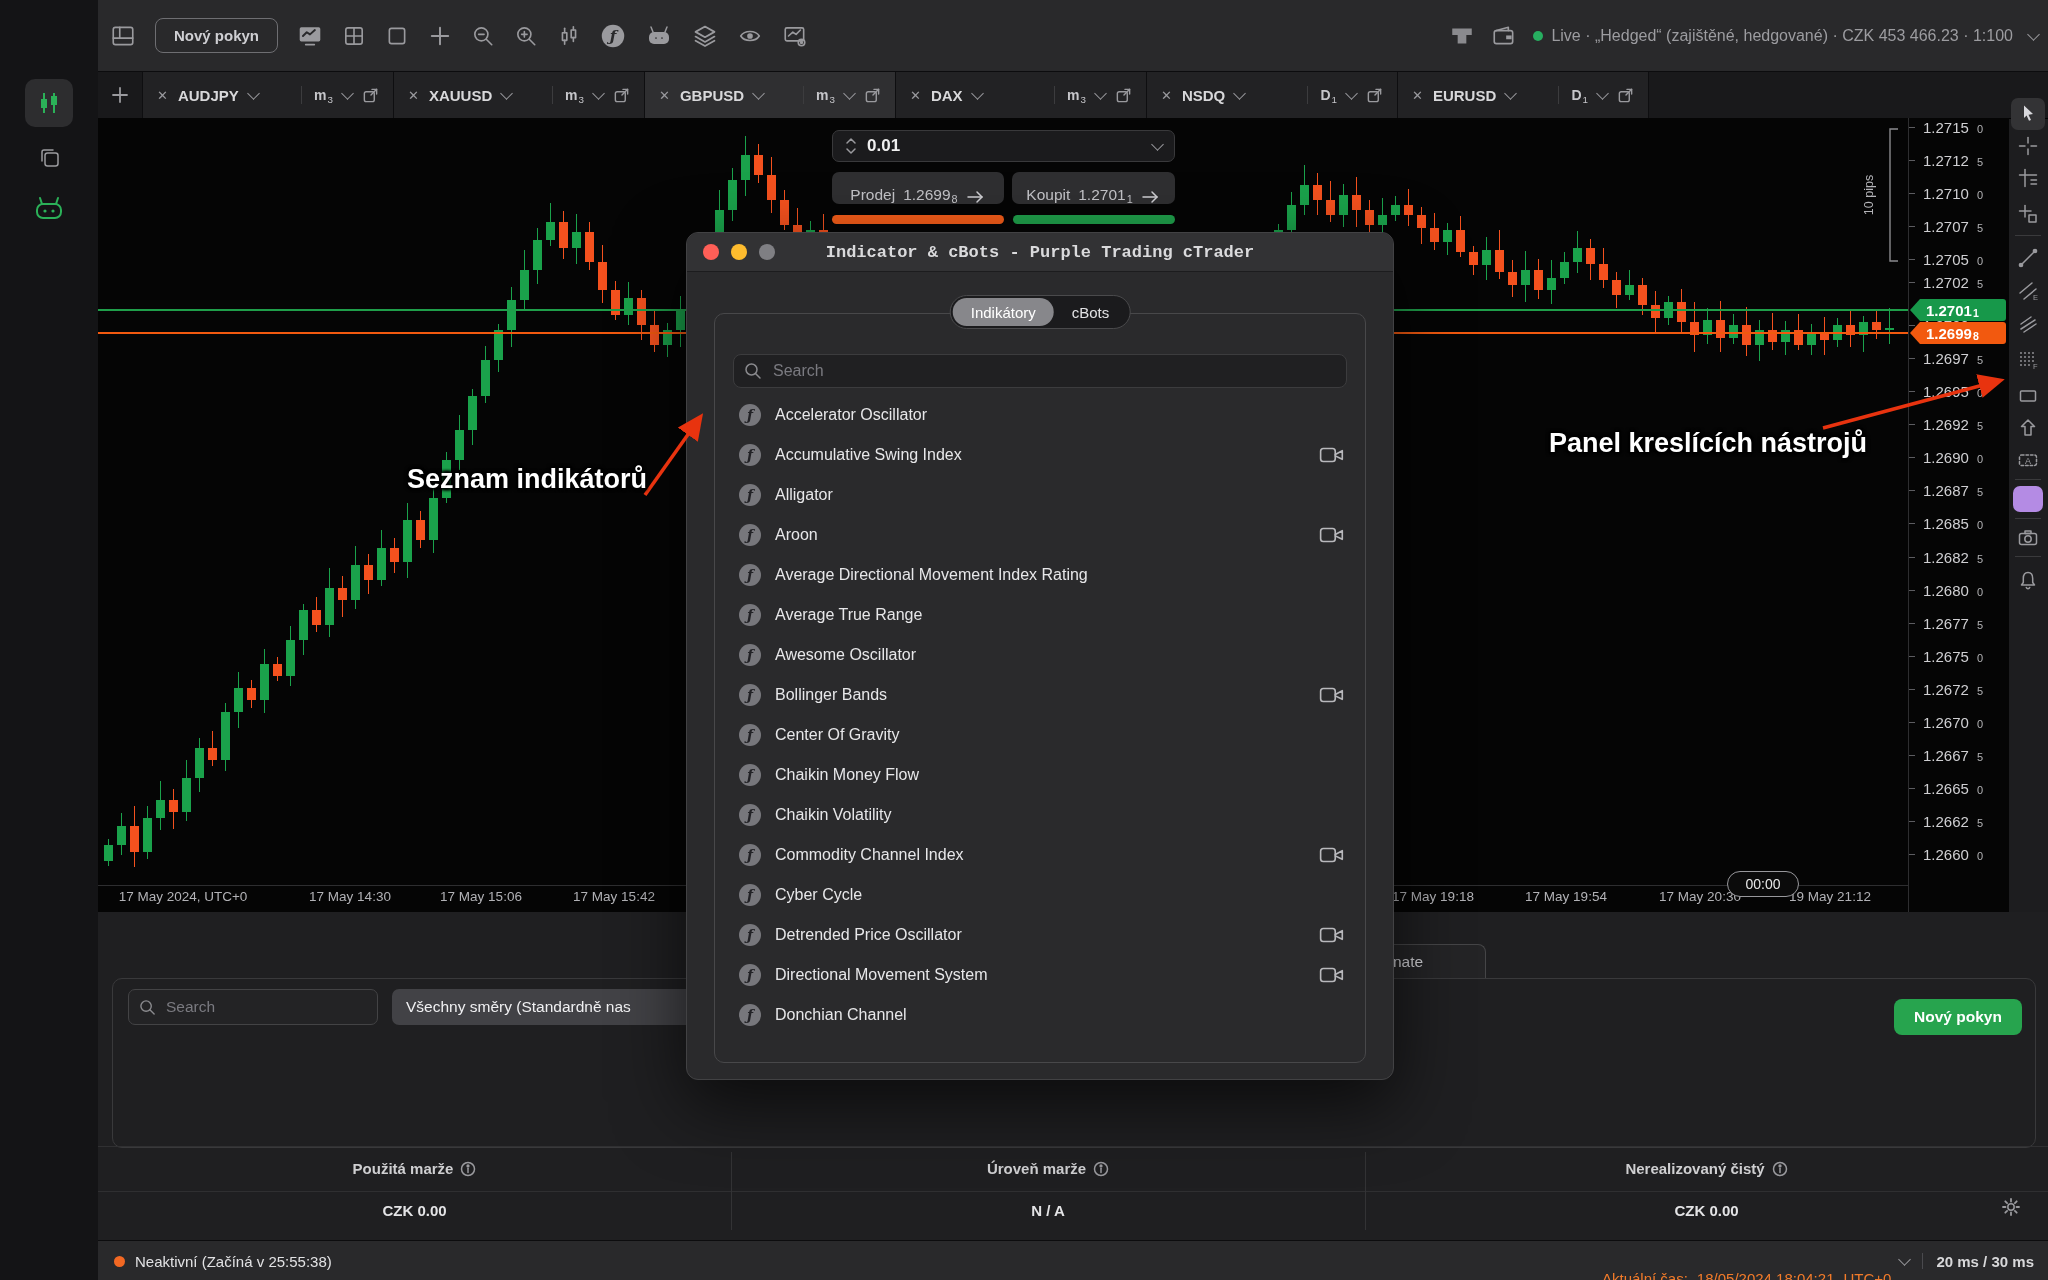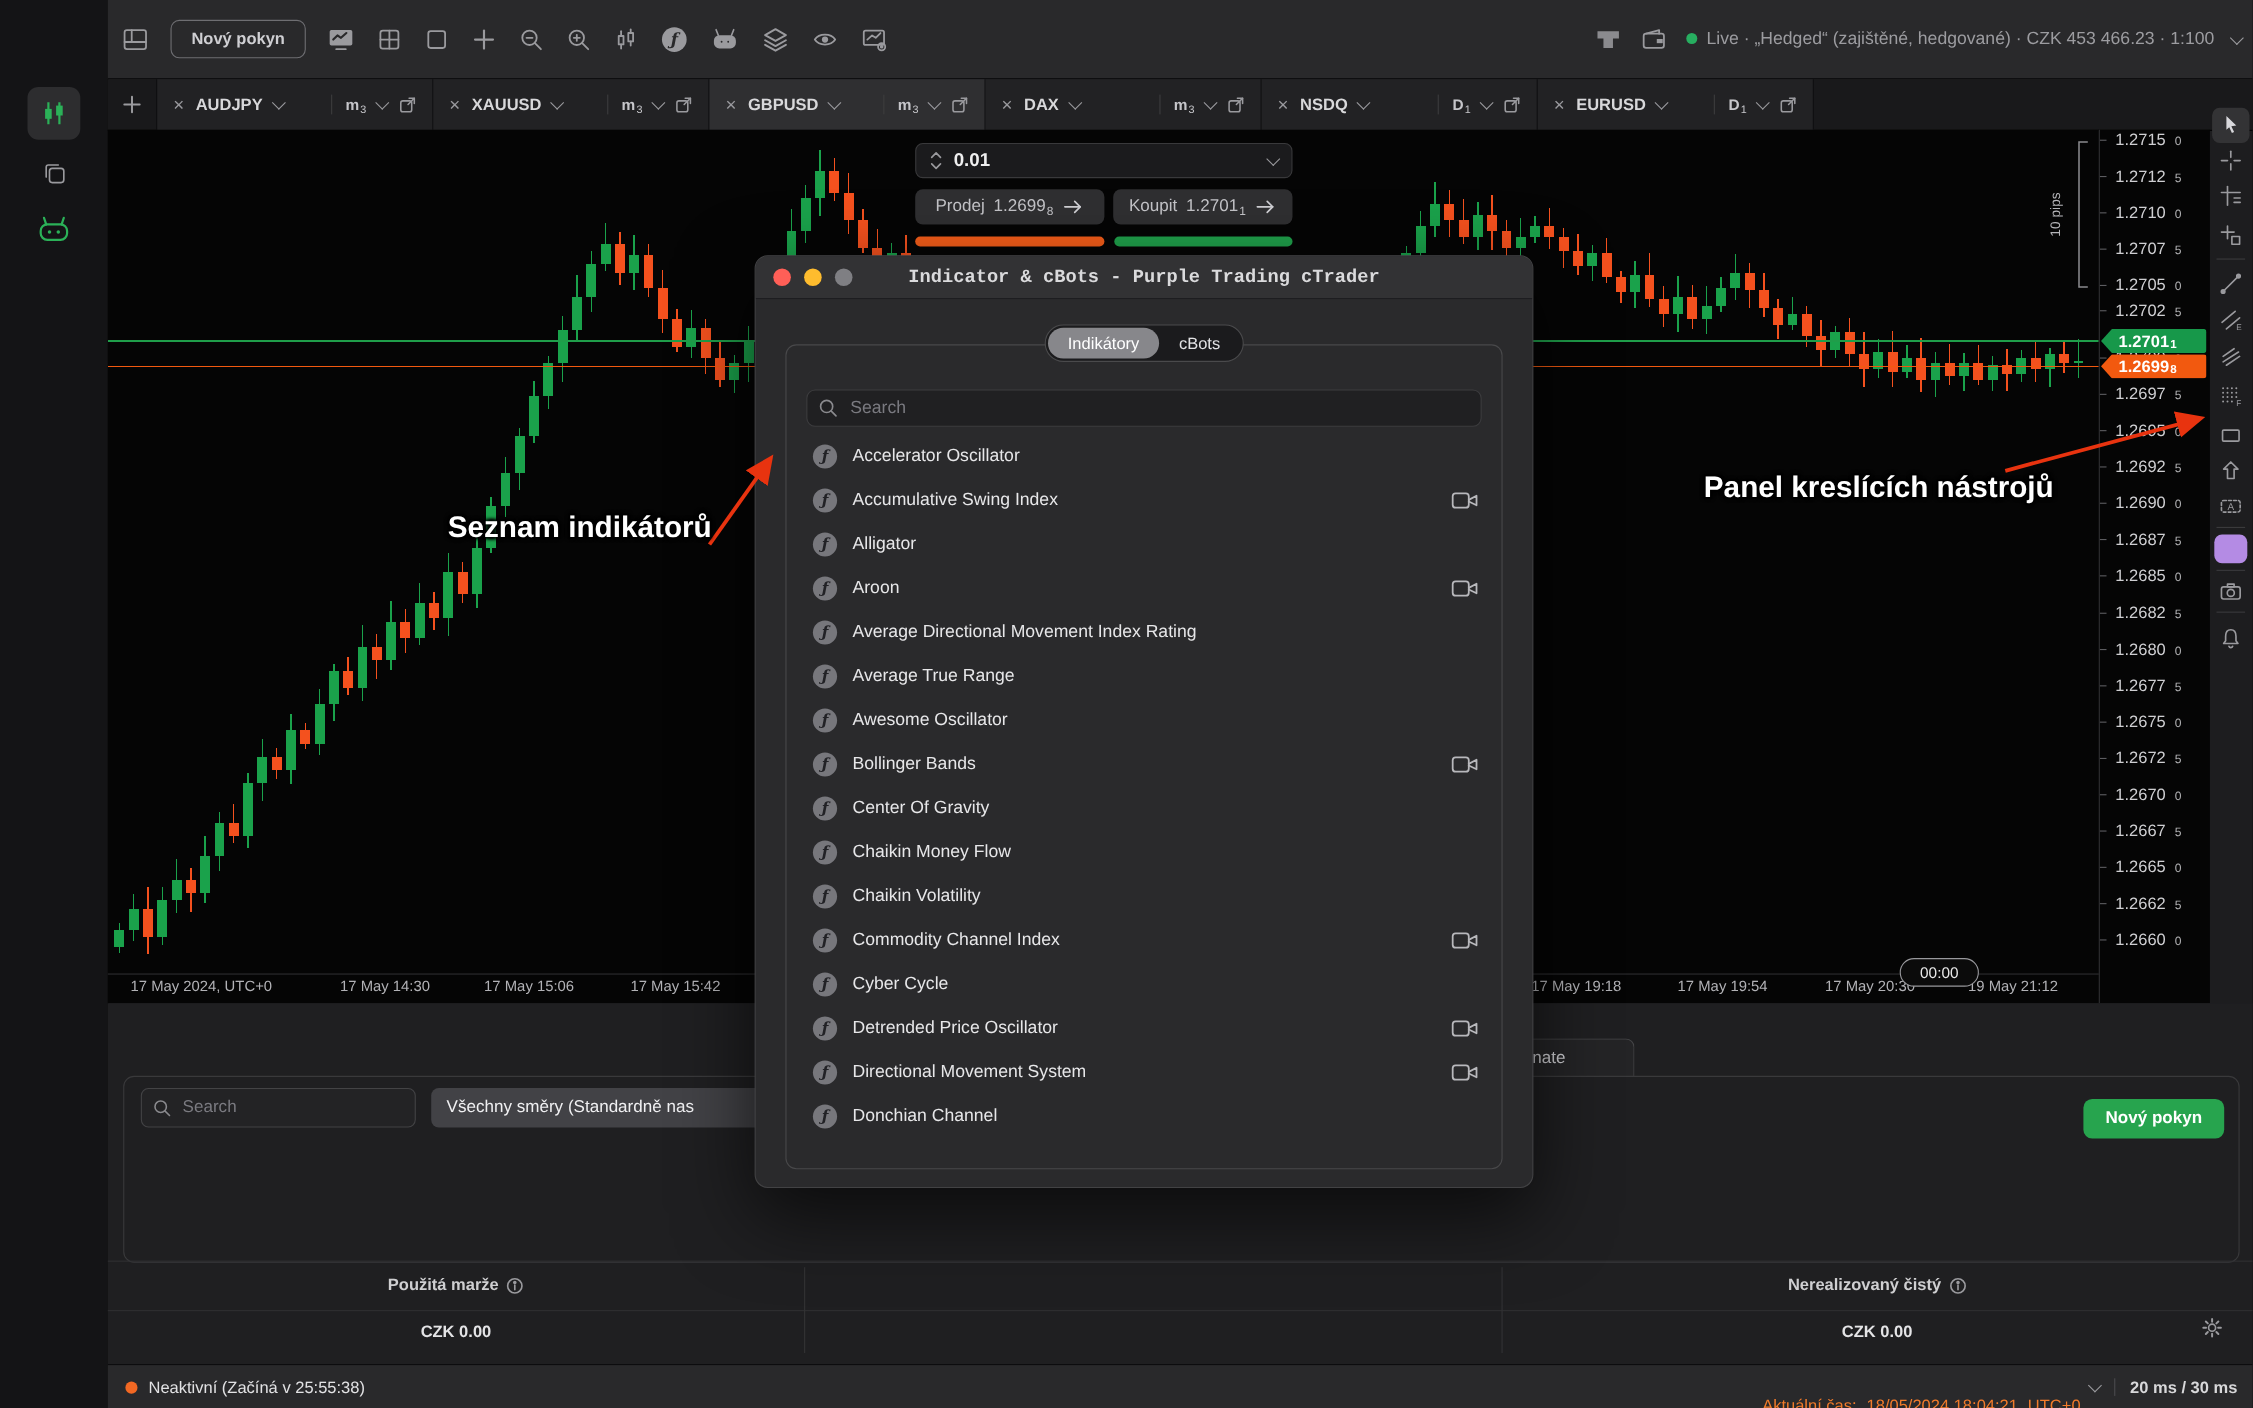--- a/index.html
+++ b/index.html
@@ -39,21 +39,21 @@
   
   #chart{left:98px;top:118px;width:1810px;height:794px;background:#050505;}
   #axis-line{left:98px;top:885px;width:1910px;height:1px;background:#2e2e30;}
   .tlab{position:absolute;top:889px;transform:translateX(-50%);font-size:13.5px;color:#b2b2b6;white-space:nowrap;}
   #midnight{left:1727px;top:871px;width:70px;height:24px;border:1.5px solid #98989c;border-radius:13px;background:#0b0b0b;color:#e8e8e8;font-size:14px;display:flex;align-items:center;justify-content:center;}
   #hscroll{left:1862px;top:914px;width:126px;height:6px;border-radius:3px;background:#57575a;}
 
   
   #qtybox{left:832px;top:130px;width:343px;height:32px;background:#1b1b1d;border:1px solid #39393b;border-radius:7px;display:flex;align-items:center;padding:0 12px;box-sizing:border-box;gap:10px;}
   #qtybox .val{font-size:17px;font-weight:700;color:#efefef;flex:1;}
-  .obtn{position:absolute;top:172px;height:32px;background:#2f2f31;border-radius:7px;display:flex;align-items:center;justify-content:center;gap:8px;color:#c3c3c7;font-size:15.5px;}
+  .obtn{position:absolute;top:172px;height:32px;background:#2f2f31;border-radius:7px;display:flex;align-items:flex-end;justify-content:center;gap:8px;color:#c3c3c7;font-size:15.5px;}
   #sell-btn{left:832px;width:172px;}
   #buy-btn{left:1012px;width:163px;}
   .depth{position:absolute;top:215px;height:9px;border-radius:5px;}
   #depth-sell{left:832px;width:172px;background:#f25c19;}
   #depth-buy{left:1013px;width:162px;background:#1f9e4a;}
 
   
   #scale{left:1908px;top:118px;width:100px;height:794px;background:#050505;border-left:1px solid #2e2e30;}
   .tick{position:absolute;left:0;height:18px;width:100px;}
   .tick i{position:absolute;left:0;top:8px;width:6px;height:1px;background:#5c5c60;}
@@ -911,20 +911,31 @@
       <div class="mlabel">
           <span>Použitá marže</span>
         <svg width="16" height="16" viewBox="0 0 16 16" class="ic">
             <circle cx="8" cy="8" r="6.5"></circle>
             <line x1="8" y1="7.2" x2="8" y2="11.5"></line>
             <circle cx="8" cy="4.9" r="0.9" fill="#9a9a9e"></circle>
           </svg>
         </div>
       <div class="mvalue">CZK 0.00</div>
     </div>
+    <div class="msec" style="left:633px;top:240px;width:634px;">
+      <div class="mlabel">
+          <span>Úroveň marže</span>
+        <svg width="16" height="16" viewBox="0 0 16 16" class="ic">
+            <circle cx="8" cy="8" r="6.5"></circle>
+            <line x1="8" y1="7.2" x2="8" y2="11.5"></line>
+            <circle cx="8" cy="4.9" r="0.9" fill="#9a9a9e"></circle>
+          </svg>
+        </div>
+      <div class="mvalue">N / A</div>
+    </div>
     <div class="msec" style="left:1267px;top:240px;width:683px;">
       <div class="mlabel">
           <span>Nerealizovaný čistý</span>
         <svg width="16" height="16" viewBox="0 0 16 16" class="ic">
             <circle cx="8" cy="8" r="6.5"></circle>
             <line x1="8" y1="7.2" x2="8" y2="11.5"></line>
             <circle cx="8" cy="4.9" r="0.9" fill="#9a9a9e"></circle>
           </svg>
         </div>
       <div class="mvalue">CZK 0.00</div>

